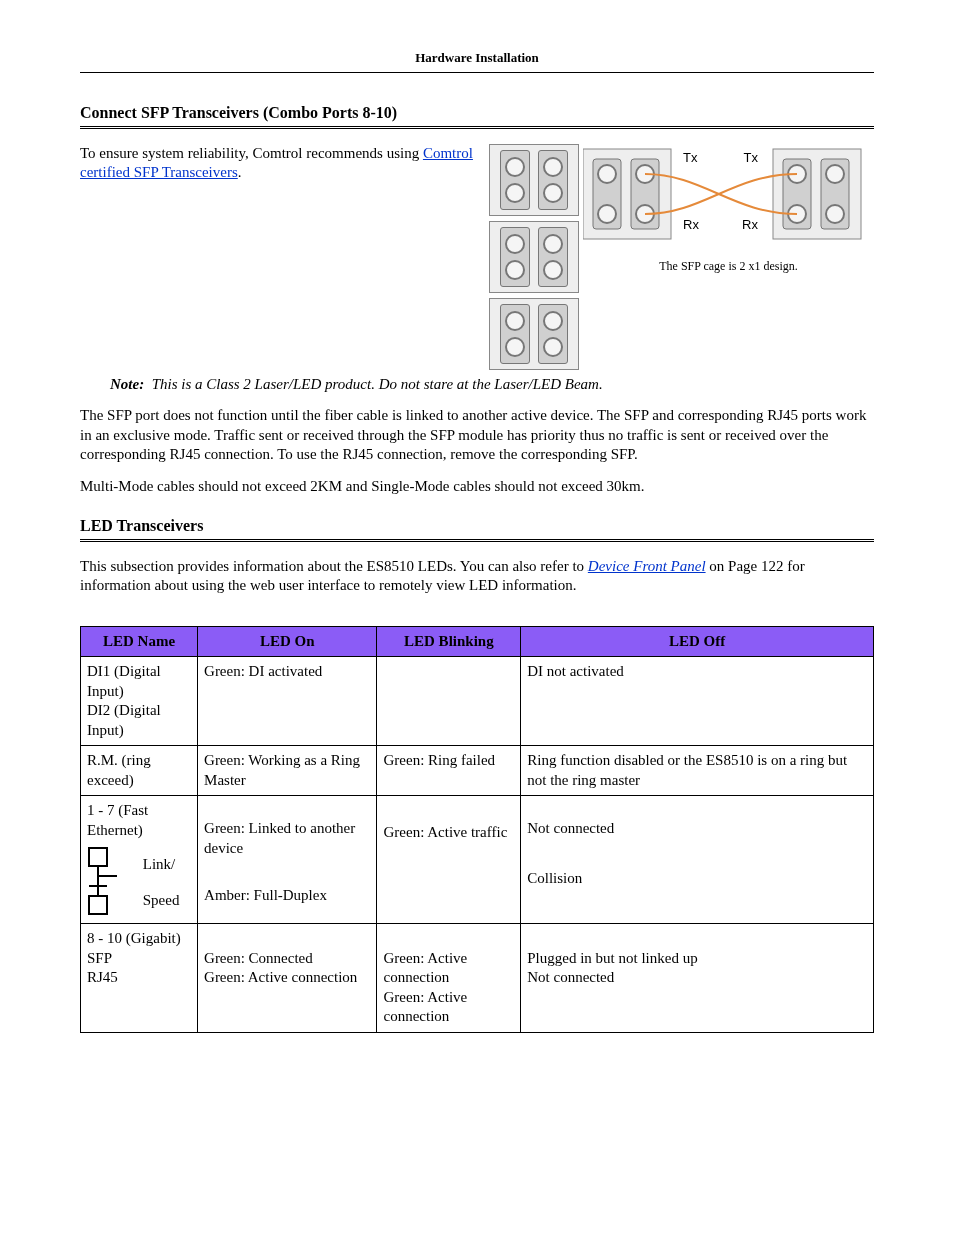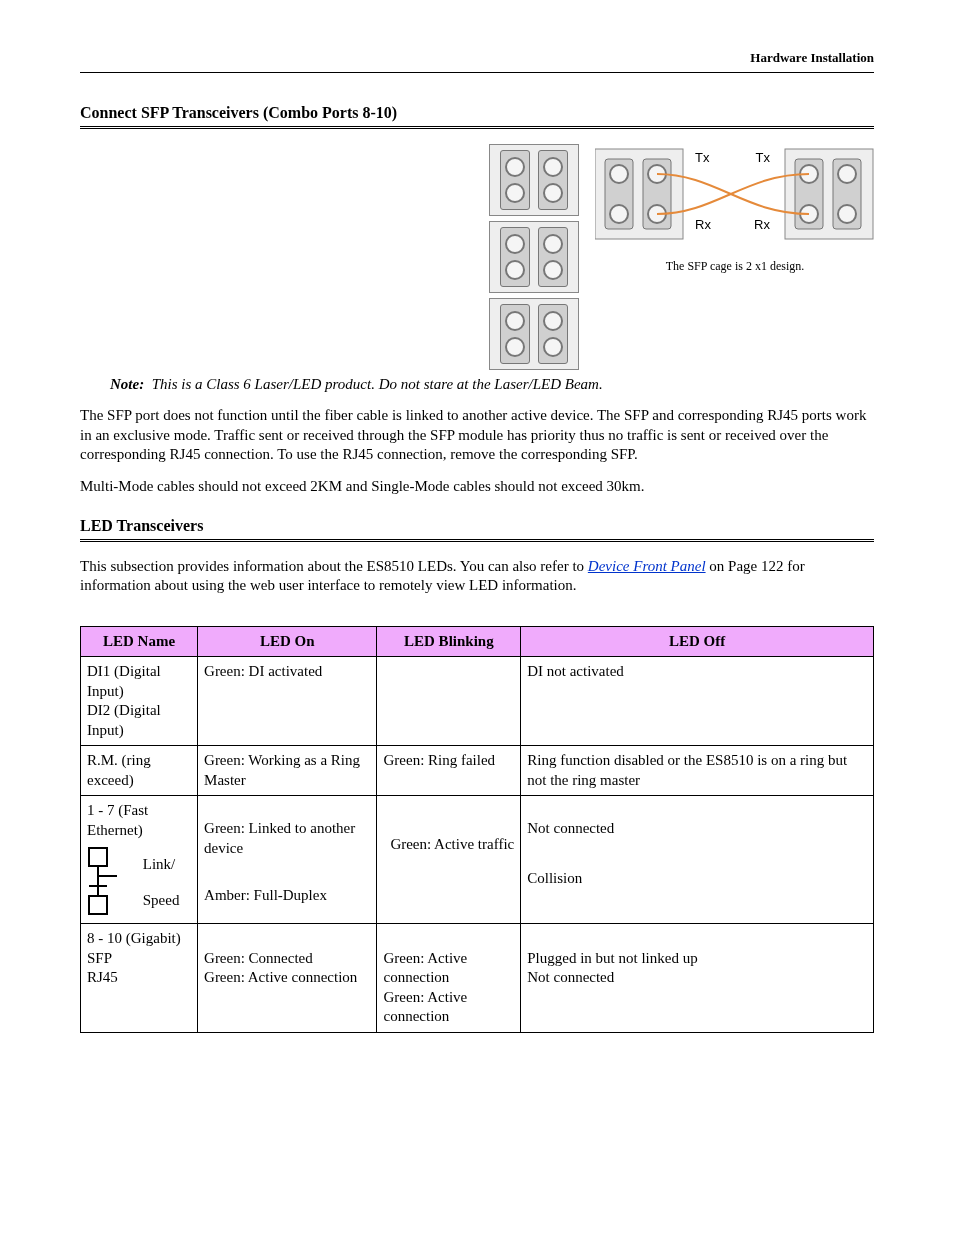--- a/index.html
+++ b/index.html
@@ -5,21 +5,21 @@
   body {
     font-family: "Times New Roman", Georgia, serif;
     font-size: 15px;
     color: #000;
     background: #fff;
     margin: 0;
     padding: 50px 80px 40px 80px;
     line-height: 1.3;
   }
   .header-right {
-    text-align: right;
+    text-align: center;
     font-weight: bold;
     font-size: 13px;
     margin-bottom: 5px;
   }
   .top-rule {
     border: none;
     border-top: 1px solid #000;
     margin: 0 0 30px 0;
   }
   h2.section {
@@ -35,21 +35,21 @@
     overflow: hidden;
   }
   .fig-right {
     float: right;
     width: 385px;
     margin-left: 15px;
   }
   .fig-row {
     display: flex;
     align-items: flex-start;
-    gap: 16px;
+    gap: 4px;
   }
   .fig-ports-left {
     width: 90px;
   }
   .fig-cables {
     flex: 1;
   }
   .sfp-box {
     width: 88px;
     height: 70px;
@@ -124,21 +124,21 @@
     margin-top: 30px;
     font-size: 15px;
   }
   table.led th, table.led td {
     border: 1px solid #000;
     padding: 5px 6px;
     vertical-align: top;
     text-align: left;
   }
   table.led th {
-    background: #f0abfc;
+    background: #8b5cf6;
     text-align: center;
     font-weight: bold;
   }
   .port-icon {
     display: inline-block;
     vertical-align: top;
     margin-right: 10px;
   }
   .port-icon svg { display: block; }
   .port-labels {
@@ -200,26 +200,29 @@
           <text x="100" y="85" font-size="13" font-family="sans-serif">Rx</text>
           <text x="175" y="18" font-size="13" font-family="sans-serif" text-anchor="end">Tx</text>
           <text x="175" y="85" font-size="13" font-family="sans-serif" text-anchor="end">Rx</text>
         </svg>
         <div class="caption">The SFP cage is 2 x1 design.</div>
       </div>
     </div>
   </div>
 
 
+  <p>
+    <span>To ensure system reliability, Comtrol recommends using </span><a href="#" class="ext">Comtrol certified SFP Transceivers</a><span>.</span>
+  </p>
 
 </div>
 
 <p class="note-line">
   <span class="note-label">Note:</span>
-  &nbsp;<span class="note-body">This is a Class 6 Laser/LED product. Do not stare at the Laser/LED Beam.</span>
+  &nbsp;<span class="note-body">This is a Class 2 Laser/LED product. Do not stare at the Laser/LED Beam.</span>
 </p>
 
 <p>The SFP port does not function until the fiber cable is linked to another active device. The SFP and corresponding RJ45 ports work in an exclusive mode. Traffic sent or received through the SFP module has priority thus no traffic is sent or received over the corresponding RJ45 connection. To use the RJ45 connection, remove the corresponding SFP.</p>
 <p>Multi-Mode cables should not exceed 2KM and Single-Mode cables should not exceed 30km.</p>
 
 <h2 class="section">LED Transceivers</h2>
 <div class="double-rule"></div>
 
 <p>
   <span>This subsection provides information about the ES8510 LEDs. You can also refer to </span><a href="#" class="ext"><em>Device Front Panel</em></a><span> on Page 122 for information about using the web user interface to remotely view LED information.</span>
@@ -267,21 +270,21 @@
             <span>Link/</span><br>
             <span>Speed</span>
           </span>
         </div>
       </td>
       <td>
         <div class="cell-block" style="margin-top:18px;">Green: Linked to another device</div>
         <div class="cell-block" style="margin-top:28px;">Amber: Full-Duplex</div>
       </td>
       <td>
-        <div class="cell-block" style="margin-top:34px;text-align:right;">Green: Active traffic</div>
+        <div class="cell-block" style="margin-top:22px;">Green: Active traffic</div>
       </td>
       <td>
         <div class="cell-block" style="margin-top:18px;">Not connected</div>
         <div class="cell-block" style="margin-top:30px;">Collision</div>
       </td>
     </tr>
     <tr>
       <td>
         <div>8 - 10 (Gigabit)</div>
         <div>SFP</div>

